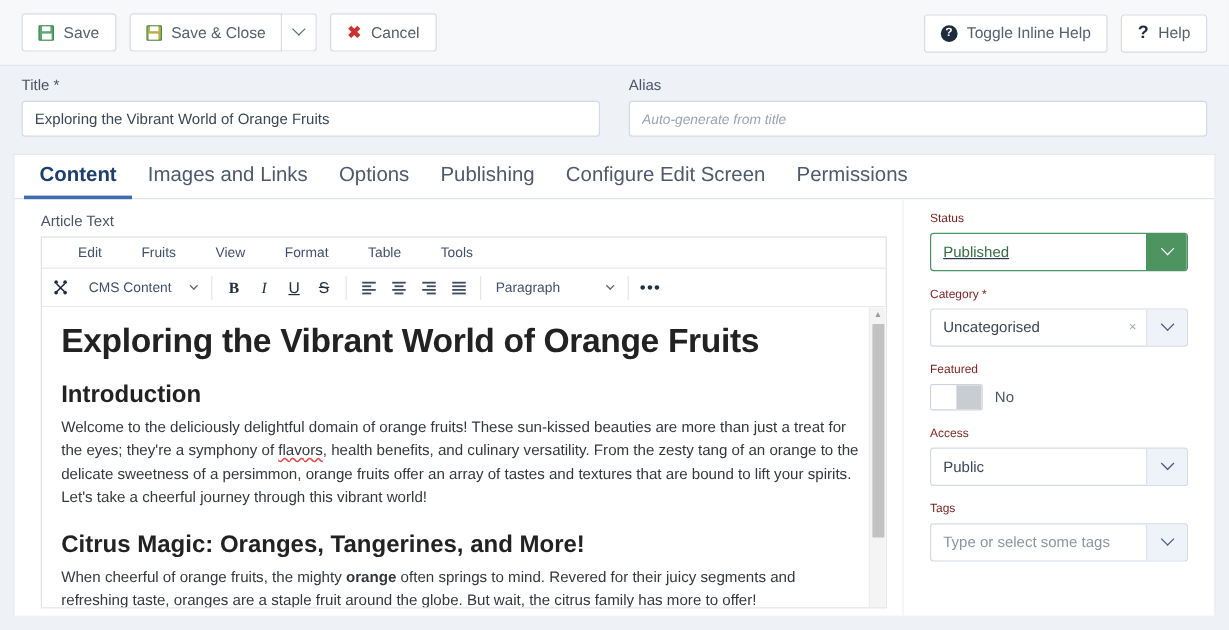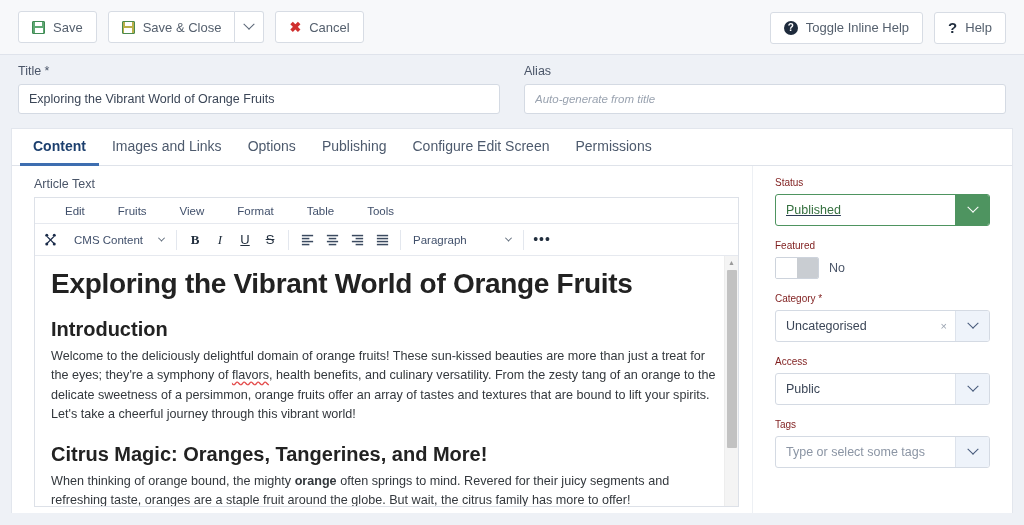--- a/index.html
+++ b/index.html
@@ -139,21 +139,21 @@
   #tabs {
     display: flex;
     border-bottom: 1px solid #dfe3ea;
     padding: 0 8px;
     height: 37px;
     align-items: stretch;
   }
   .tab {
     display: flex; align-items: center;
     padding: 0 13px;
-    font-size: 14px;
+    font-size: 17px;
     color: #4d5a6d;
     cursor: pointer;
     border-bottom: 3px solid transparent;
     margin-bottom: -1px;
     white-space: nowrap;
   }
   .tab.active {
     color: #1c3f6e;
     font-weight: bold;
     border-bottom-color: #3e6eb0;
@@ -515,66 +515,66 @@
             <span class="dots">•••</span>
           </div>
         </div>
 
         <div id="mce-body">
           <div id="mce-content">
             <h1>Exploring the Vibrant World of Orange Fruits</h1>
             <h2>Introduction</h2>
             <p><span>Welcome to the deliciously delightful domain of orange fruits! These sun-kissed beauties are more than just a treat for the eyes; they're a symphony of </span><span class="spell">flavors</span><span>, health benefits, and culinary versatility. From the zesty tang of an orange to the delicate sweetness of a persimmon, orange fruits offer an array of tastes and textures that are bound to lift your spirits. Let's take a cheerful journey through this vibrant world!</span></p>
             <h2>Citrus Magic: Oranges, Tangerines, and More!</h2>
-            <p><span>When thinking of orange bound, the mighty </span><b>orange</b><span> often springs to mind. Revered for their juicy segments and refreshing taste, oranges are a staple fruit around the globe. But wait, the citrus family has more to offer!</span></p>
+            <p><span>When cheerful of orange fruits, the mighty </span><b>orange</b><span> often springs to mind. Revered for their juicy segments and refreshing taste, oranges are a staple fruit around the globe. But wait, the citrus family has more to offer!</span></p>
           </div>
           <div id="mce-scroll">
             <div id="mce-scroll-up">▲</div>
             <div id="mce-thumb"></div>
           </div>
         </div>
 
       </div>
     </div>
 
     <div id="side-col">
 
       <div class="side-field">
         <span class="side-label">Status</span>
         <div class="select-wrap published">
           <span class="select-val">Published</span>
           <span class="select-arrow">
             <span class="ico-chev"></span>
           </span>
-        </div>
-      </div>
-
-      <div class="side-field">
-        <span class="side-label">Featured</span>
-        <div class="toggle-row">
-          <div class="toggle">
-            <div class="half off"></div>
-            <div class="half knob"></div>
-          </div>
-          <span class="toggle-label">No</span>
         </div>
       </div>
 
       <div class="side-field">
         <span class="side-label">Category *</span>
         <div class="select-wrap">
           <span class="select-val">Uncategorised</span>
           <span class="clear-x">×</span>
           <span class="select-arrow">
             <span class="ico-chev"></span>
           </span>
         </div>
       </div>
 
       <div class="side-field">
+        <span class="side-label">Featured</span>
+        <div class="toggle-row">
+          <div class="toggle">
+            <div class="half off"></div>
+            <div class="half knob"></div>
+          </div>
+          <span class="toggle-label">No</span>
+        </div>
+      </div>
+
+      <div class="side-field">
         <span class="side-label">Access</span>
         <div class="select-wrap">
           <span class="select-val">Public</span>
           <span class="select-arrow">
             <span class="ico-chev"></span>
           </span>
         </div>
       </div>
 
       <div class="side-field">

